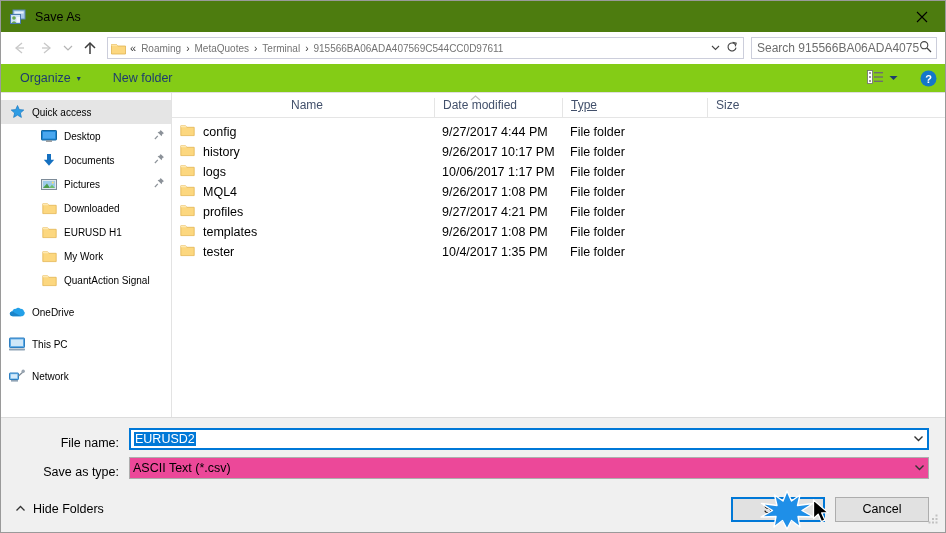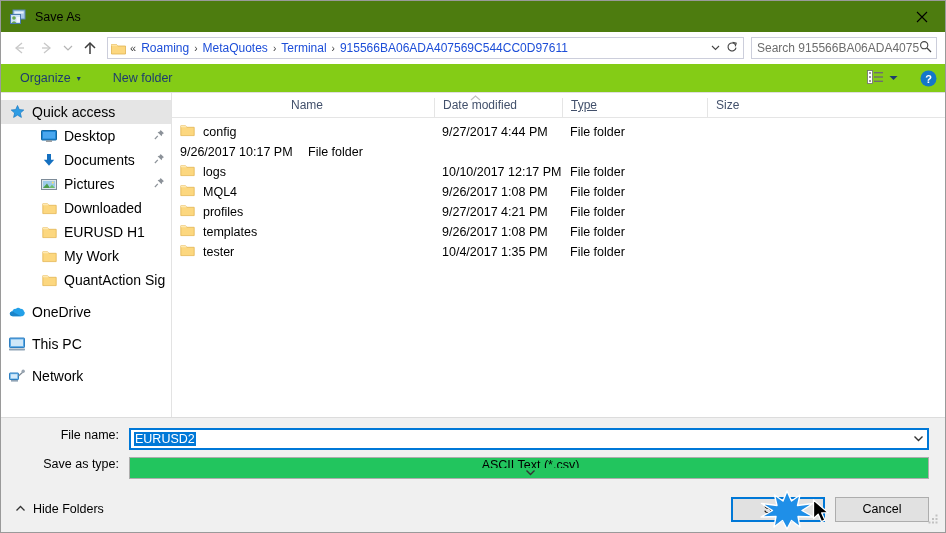--- a/index.html
+++ b/index.html
@@ -53,21 +53,21 @@
   .nav-recent { width:18px; height:26px; display:flex;
     align-items:center; justify-content:center; color:#b4b4b4; flex:0 0 auto; }
   .addressbar {
     flex:1 1 auto; height:22px; margin:0 4px 0 4px;
     border:1px solid #cccedb; background:#fff;
     display:flex; align-items:center; padding:0 2px 0 3px;
     min-width:0;
   }
   .addr-folder-icon { width:15px; height:13px; flex:0 0 auto; margin-right:3px; }
   .crumb {
-    font-size:12px; color:#1d4ed8; padding:0 3px; white-space:nowrap;
+    font-size:10px; color:#737373; padding:0 3px; white-space:nowrap;
   }
   .crumb.sep { color:#3a3a3a; font-size:10px; padding:0 2px; }
   .crumb.lead { color:#3a3a3a; font-size:11px; padding:0 2px 0 1px;}
   .addr-spacer { flex:1 1 auto; }
   .addr-chev { width:16px; text-align:center; color:#444; font-size:9px; flex:0 0 auto;}
   .addr-refresh { width:18px; text-align:center; color:#444; font-size:12px; flex:0 0 auto;}
   .searchbox {
     width:186px; height:22px; flex:0 0 auto;
     border:1px solid #cccedb; background:#fff;
     display:flex; align-items:center; padding:0 4px 0 5px;
@@ -104,21 +104,21 @@
     border-right:1px solid #e3e3e3;
     padding-top:7px; overflow:hidden;
   }
   .nav-row {
     height:24px; display:flex; align-items:center;
     padding-left:8px; padding-right:6px; white-space:nowrap;
   }
   .nav-row.sel { background:#e5e5e5; }
   .nav-ico { width:16px; height:16px; flex:0 0 auto;
     display:flex; align-items:center; justify-content:center; }
-  .nav-label { font-size:14px; color:#000; margin-left:7px; overflow:hidden; }
+  .nav-label { font-size:10px; color:#000; margin-left:7px; overflow:hidden; }
   .nav-pin { margin-left:auto; flex:0 0 auto; }
   .indent1 { padding-left:40px; }
   .gap { height:8px; }
 
   
   .filelist { flex:1 1 auto; display:flex; flex-direction:column; background:#fff; min-width:0;}
   .lv-header {
     height:25px; display:flex; align-items:flex-end;
     border-bottom:1px solid #e5e5e5; position:relative; flex:0 0 auto;
   }
@@ -145,32 +145,32 @@
   .c-date { width:128px; flex:0 0 auto; padding-left:8px; color:#000;}
   .c-type { width:112px; flex:0 0 auto; padding-left:8px; }
   .c-size { width:78px; flex:0 0 auto; padding-left:8px; }
 
   
   .formarea {
     flex:0 0 auto; background:#f0f0f0;
     border-top:1px solid #dcdcdc;
     padding:10px 16px 0 16px;
   }
-  .form-row { display:flex; align-items:flex-start; height:22px; margin-bottom:7px; }
+  .form-row { display:flex; align-items:flex-end; height:22px; margin-bottom:7px; }
   .form-label {
     width:112px; flex:0 0 auto; text-align:right; padding-right:10px;
     font-size:12.5px; color:#000;
   }
   .combo {
     flex:1 1 auto; height:22px; display:flex; align-items:center;
     border:1px solid #7a7a7a; background:#fff; padding:0 0 0 3px;
     min-width:0;
   }
   .combo.focused { border:2px solid #0078d7; }
-  .combo.disabledlook { background:#22c55e; border:1px solid #adadad;flex-direction:column; }
+  .combo.disabledlook { background:#ec4899; border:1px solid #adadad; }
   .combo-val { flex:1 1 auto; font-size:12.5px; color:#000; white-space:nowrap; overflow:hidden;}
   .combo-val .sel-text { background:#0078d7; color:#fff; padding:1px 1px; }
   .combo-arrow {
     width:17px; flex:0 0 auto; text-align:center; color:#333; font-size:9px;
   }
 
   
   .footer {
     flex:0 0 auto; height:46px; display:flex; align-items:center;
     padding:0 16px 0 14px; position:relative;
@@ -486,36 +486,45 @@
               </svg>
             </span>
             <span class="nm">config</span>
           </div>
           <div class="cell c-date">9/27/2017 4:44 PM</div>
           <div class="cell c-type">File folder</div>
           <div class="cell c-size"></div>
         </div>
 
         <div class="row">
+          <div class="cell c-name">
+            <span>
+              <svg width="15" height="13" viewBox="0 0 15 13">
+                <path d="M0.8 1.8 L5.6 1.8 L6.8 3.3 L14.2 3.3 L14.2 11.6 L0.8 11.6 Z" fill="#fcd77f" stroke="#e3b553" stroke-width="0.8"></path>
+                <path d="M0.8 1.8 L5.6 1.8 L6.8 3.3 L0.8 3.3 Z" fill="#fde9b5"></path>
+              </svg>
+            </span>
+            <span class="nm">history</span>
+          </div>
           <div class="cell c-date">9/26/2017 10:17 PM</div>
           <div class="cell c-type">File folder</div>
           <div class="cell c-size"></div>
         </div>
 
         <div class="row">
           <div class="cell c-name">
             <span>
               <svg width="15" height="13" viewBox="0 0 15 13">
                 <path d="M0.8 1.8 L5.6 1.8 L6.8 3.3 L14.2 3.3 L14.2 11.6 L0.8 11.6 Z" fill="#fcd77f" stroke="#e3b553" stroke-width="0.8"></path>
                 <path d="M0.8 1.8 L5.6 1.8 L6.8 3.3 L0.8 3.3 Z" fill="#fde9b5"></path>
               </svg>
             </span>
             <span class="nm">logs</span>
           </div>
-          <div class="cell c-date">10/10/2017 12:17 PM</div>
+          <div class="cell c-date">10/06/2017 1:17 PM</div>
           <div class="cell c-type">File folder</div>
           <div class="cell c-size"></div>
         </div>
 
         <div class="row">
           <div class="cell c-name">
             <span>
               <svg width="15" height="13" viewBox="0 0 15 13">
                 <path d="M0.8 1.8 L5.6 1.8 L6.8 3.3 L14.2 3.3 L14.2 11.6 L0.8 11.6 Z" fill="#fcd77f" stroke="#e3b553" stroke-width="0.8"></path>
                 <path d="M0.8 1.8 L5.6 1.8 L6.8 3.3 L0.8 3.3 Z" fill="#fde9b5"></path>

